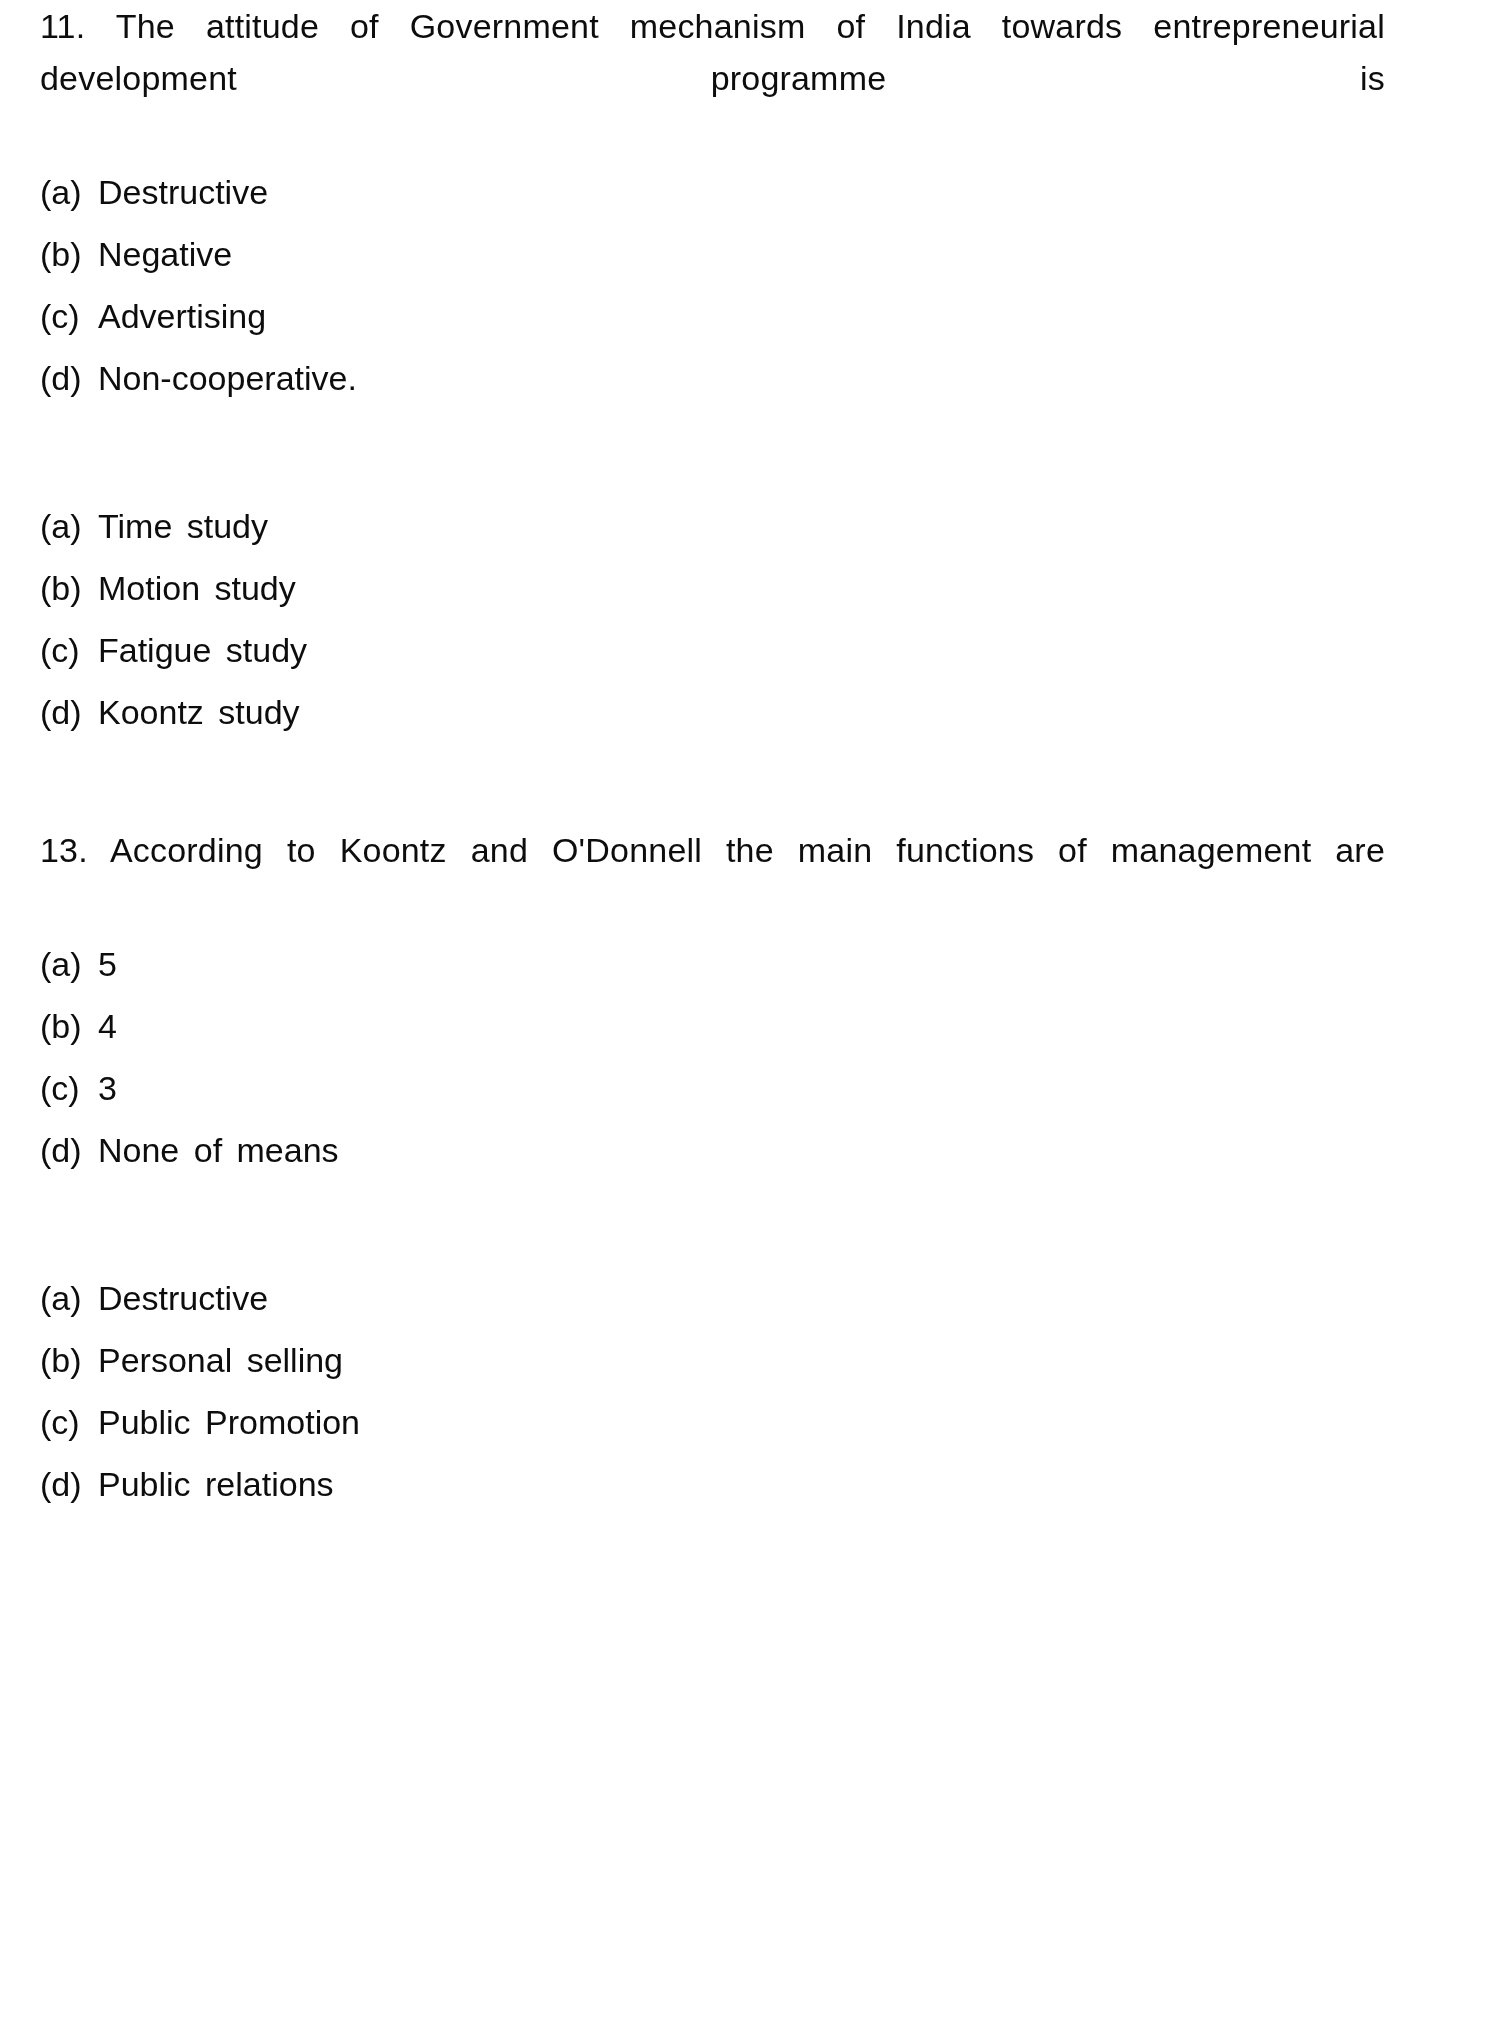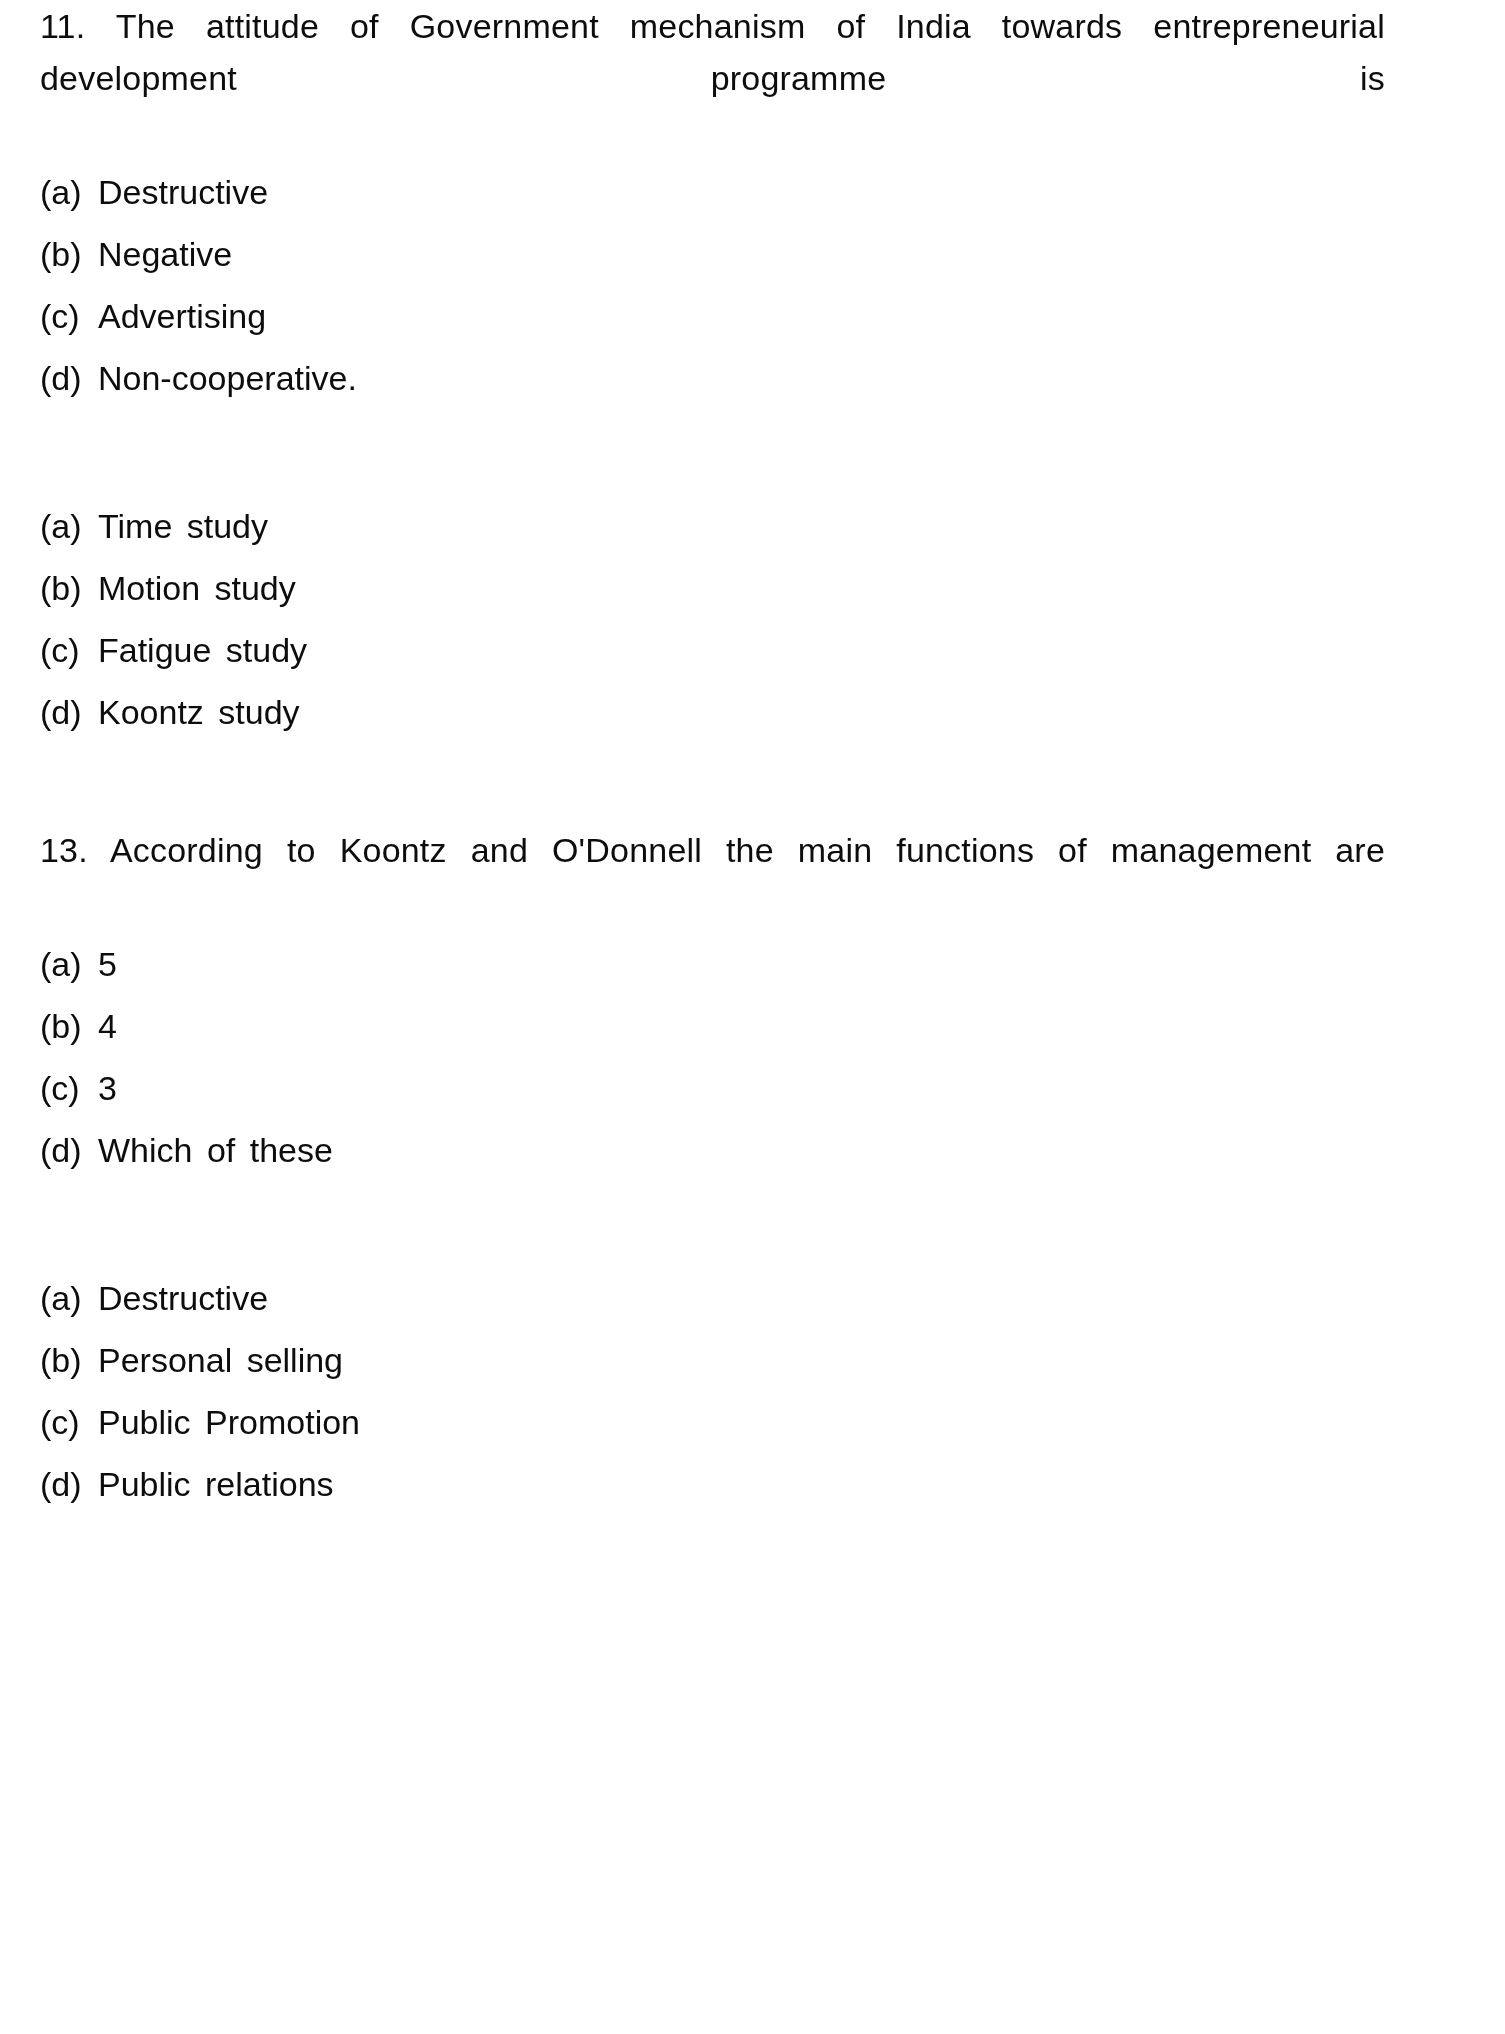--- a/index.html
+++ b/index.html
@@ -148,21 +148,21 @@
         <li class="optrow">
           <span class="optlabel">(b)</span>
           <span class="opttext">4</span>
         </li>
         <li class="optrow">
           <span class="optlabel">(c)</span>
           <span class="opttext">3</span>
         </li>
         <li class="optrow">
           <span class="optlabel">(d)</span>
-          <span class="opttext">Which of these</span>
+          <span class="opttext">None of means</span>
         </li>
       </ul>
     </div>
 
     <div class="gap-lg"></div>
 
     <div class="qblock">
       <ul class="options">
         <li class="optrow">
           <span class="optlabel">(a)</span>

